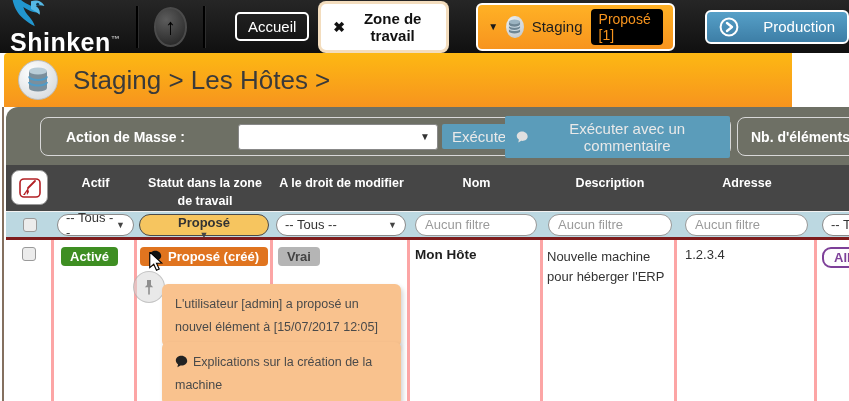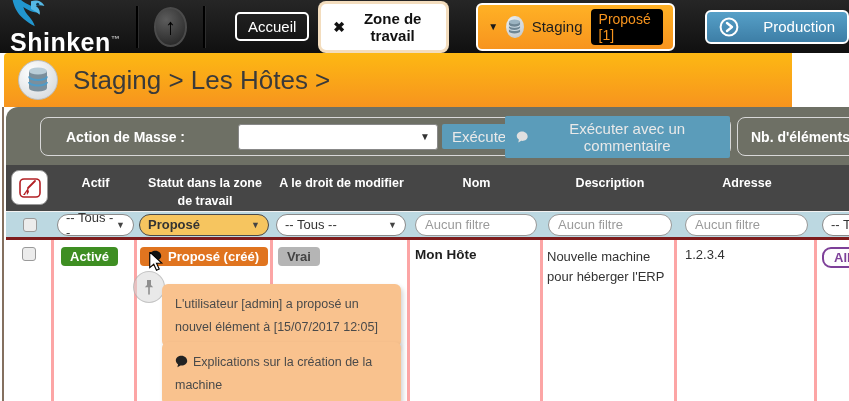--- a/index.html
+++ b/index.html
@@ -227,21 +227,21 @@
     <div class="c1 fc1">
       <div class="checkbox"></div>
     </div>
     <div class="c2">
       <div class="fselect" style="width:77px;margin-left:3px;">
         <span>-- Tous --</span>
           <span class="caret">▼</span>
       </div>
     </div>
     <div class="c3">
-      <div class="fselect fs-statut" style="width:130px;margin-left:2px;">
+      <div class="fselect fs-statut" style="width:130px;margin-left:2px;flex-direction:column;">
         <span>Proposé</span>
           <span class="caret">▼</span>
       </div>
     </div>
     <div class="c4">
       <div class="fselect" style="width:130px;margin-left:3px;">
         <span>-- Tous --</span>
           <span class="caret">▼</span>
       </div>
     </div>

